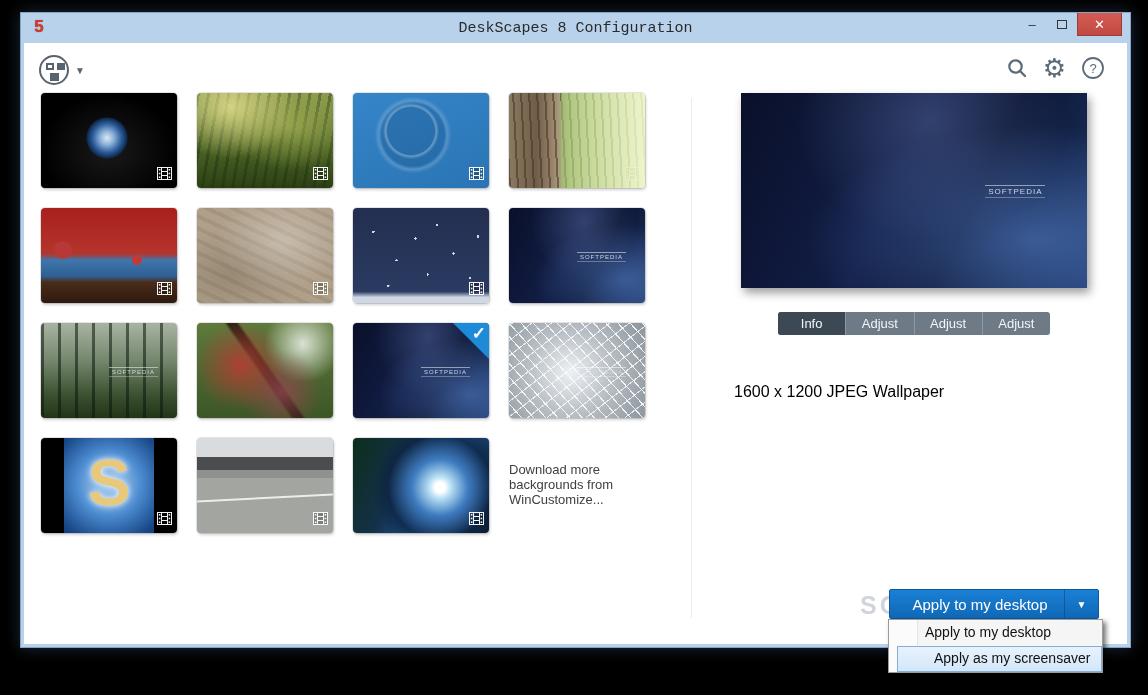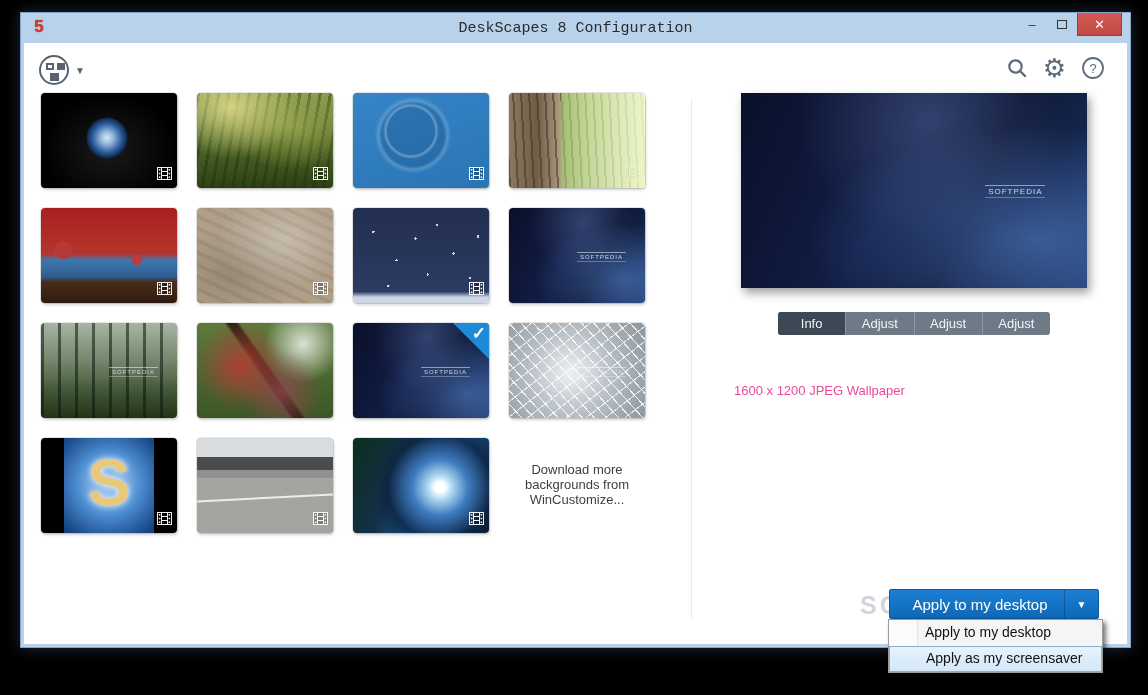--- a/index.html
+++ b/index.html
@@ -119,57 +119,57 @@
   .th-street { background:
       linear-gradient(180deg, #d8dcde 0 20%, #4a4c4e 20% 34%, #8e918e 34% 42%, #a2a5a0 42% 100%),
       #9a9d9a; }
   .th-street::after { content:""; position:absolute; left:0; right:0; top:62%; height:2px;
       background:rgba(255,255,255,.8); transform:rotate(-3deg); }
   .th-burst { background:
       radial-gradient(circle at 64% 52%, #ffffff 0 5%, #b8e0f4 11%, #3f7cc0 28%, rgba(12,34,66,.7) 52%, transparent 68%),
       linear-gradient(115deg, #0c2e1c 0%, #143048 35%, #1c548c 58%, #0a1a2a 100%); }
 
   .download-cell { width:136px; height:95px; display:flex; align-items:center; justify-content:center;
-      text-align:center; font-size:13px; line-height:1.15; color:#3f3f3f; cursor:pointer; }
+      font-size:13px; line-height:1.15; color:#3f3f3f; cursor:pointer; }
 
   .divider { position:absolute; left:667px; top:55px; width:1px; height:520px; background:#ebebeb; }
 
   
   .preview { position:absolute; left:717px; top:50px; width:346px; height:195px;
              box-shadow:3px 5px 9px rgba(0,0,0,.38); }
   .preview .th-wm { font-size:8px; right:12%; top:47%; }
   .tabs { position:absolute; left:754px; top:269px; width:272px; height:23px; display:flex;
           background:#6e7b87; border-radius:3px; overflow:hidden; }
   .tab { flex:1; display:flex; align-items:center; justify-content:center;
          color:#f2f5f8; font-size:13px; cursor:pointer; border-left:1px solid rgba(255,255,255,.22); }
   .tab:first-child { border-left:none; }
   .tab.active { background:#3c4954; border-left:none; }
   .detail-title { position:absolute; left:709px; top:305px; font-size:20px; color:#4a5663; }
-  .detail-sub { position:absolute; left:710px; top:340px; font-size:13px; color:#ec4899; }
+  .detail-sub { position:absolute; left:710px; top:340px; font-size:16px; color:#000000; }
 
   
   .wm-big { position:absolute; left:836px; top:548px; font-size:25px; font-weight:bold;
             color:rgba(150,162,175,.45); letter-spacing:3px; }
   .wm-small { position:absolute; left:866px; top:586px; font-size:9px; color:rgba(150,162,175,.55); }
   .apply-btn { position:absolute; left:865px; top:546px; width:210px; height:30px;
                background:linear-gradient(#1b80d5,#0f68b6); border:1px solid #0b5aa0; border-radius:2px;
                color:#fff; font-size:15px; display:flex; align-items:center; cursor:pointer; }
   .apply-label { flex:1; text-align:center; padding-left:6px; }
   .apply-arrow { width:34px; height:100%; display:flex; align-items:center; justify-content:center;
                  border-left:1px solid rgba(0,40,80,.35); font-size:10px; }
 
   
   .menu { position:absolute; left:888px; top:619px; width:215px; background:#f5f5f5;
           border:1px solid #9b9b9b; box-shadow:3px 3px 5px rgba(0,0,0,.55); z-index:10; }
   .menu::before { content:""; position:absolute; left:0; top:0; bottom:0; width:28px;
           background:#fbfbfb; border-right:1px solid #e4e4e4; }
   .menu-item { position:relative; height:26px; line-height:24px; padding-left:36px;
           font-size:14px; color:#111; cursor:pointer; }
   .menu-item.hl { background:linear-gradient(#e8f2fc,#d3e7f9); border:1px solid #84add8;
-          line-height:22px; }
+          line-height:22px;margin-left:8px; }
 </style>
 </head>
 <body>
 
 <div class="window">
   <div class="titlebar">
     <span class="app-logo">5</span>
     <span class="win-title">DeskScapes 8 Configuration</span>
     <div class="win-controls">
       <span class="ctl">–</span>

